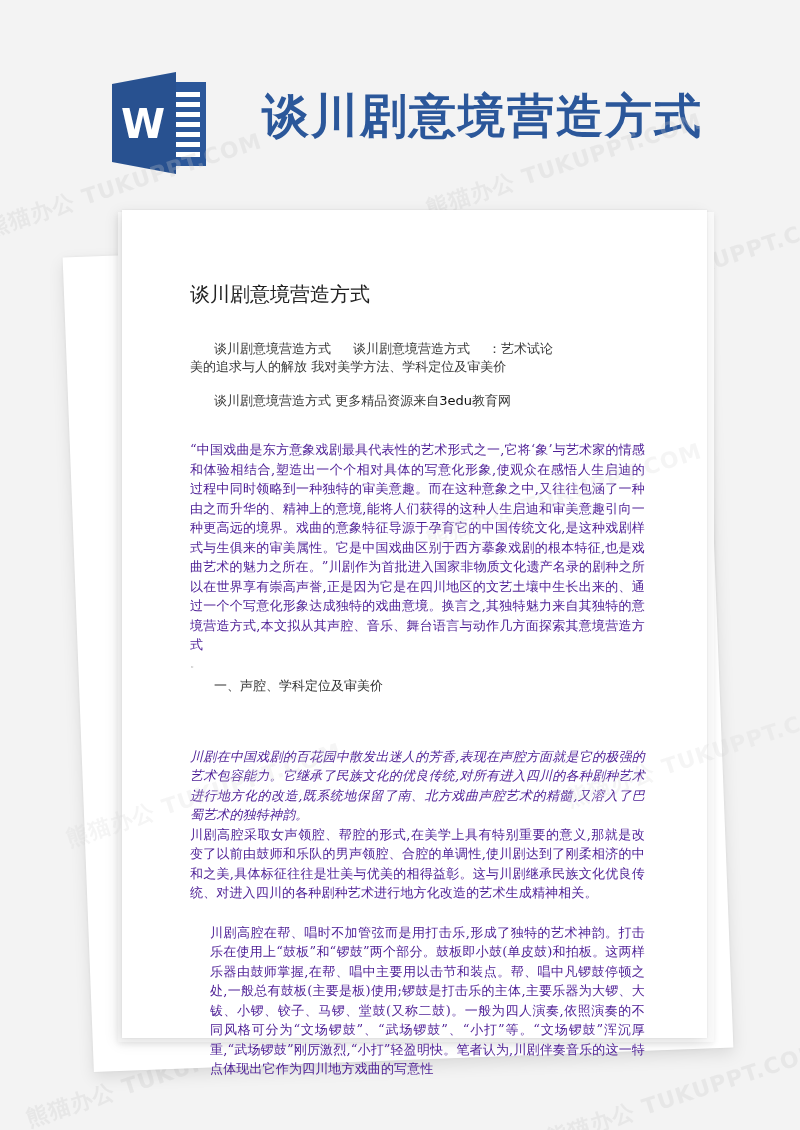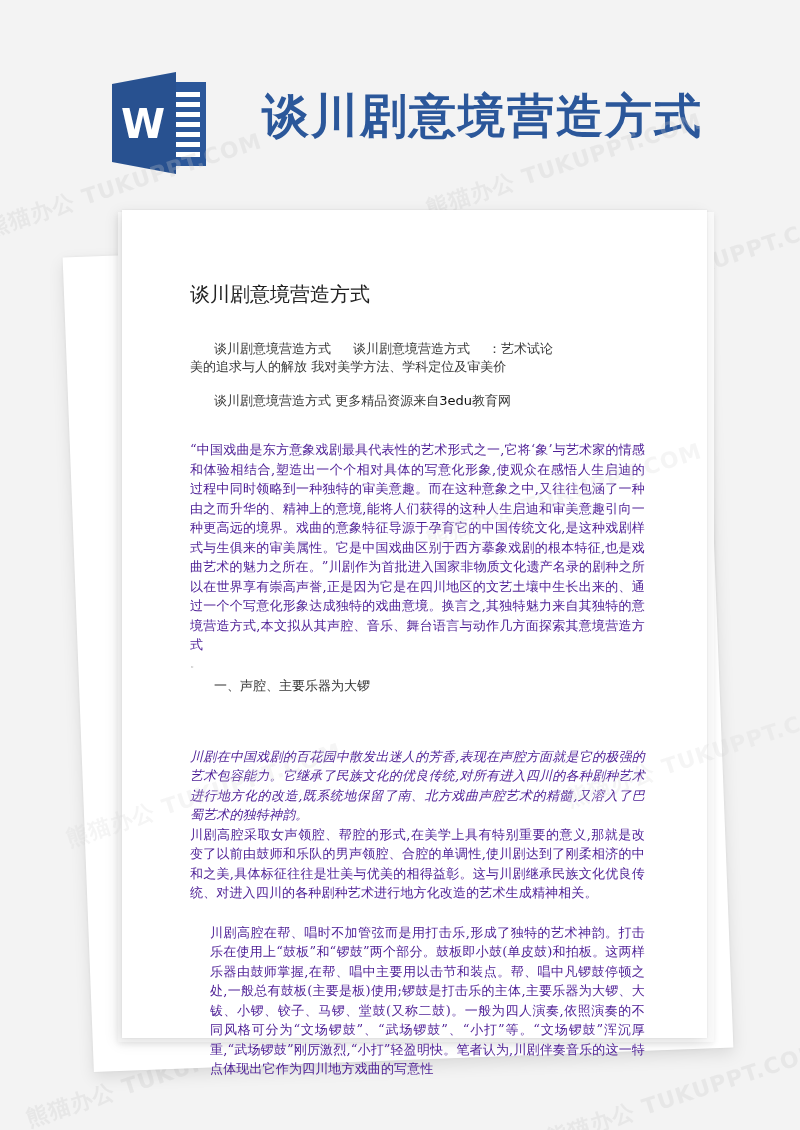--- a/index.html
+++ b/index.html
@@ -178,21 +178,21 @@
     <span>美的追求与人的解放  我对美学方法、学科定位及审美价</span>
   </p>
 
   <p class="meta-source">
     <span>谈川剧意境营造方式 更多精品资源来自</span><span class="brand">3edu</span><span>教育网</span>
   </p>
 
   <p class="para p1">“中国戏曲是东方意象戏剧最具代表性的艺术形式之一,它将‘象’与艺术家的情感和体验相结合,塑造出一个个相对具体的写意化形象,使观众在感悟人生启迪的过程中同时领略到一种独特的审美意趣。而在这种意象之中,又往往包涵了一种由之而升华的、精神上的意境,能将人们获得的这种人生启迪和审美意趣引向一种更高远的境界。戏曲的意象特征导源于孕育它的中国传统文化,是这种戏剧样式与生俱来的审美属性。它是中国戏曲区别于西方摹象戏剧的根本特征,也是戏曲艺术的魅力之所在。”川剧作为首批进入国家非物质文化遗产名录的剧种之所以在世界享有崇高声誉,正是因为它是在四川地区的文艺土壤中生长出来的、通过一个个写意化形象达成独特的戏曲意境。换言之,其独特魅力来自其独特的意境营造方式,本文拟从其声腔、音乐、舞台语言与动作几方面探索其意境营造方式</p>
   <p class="pilcrow">。</p>
 
-  <p class="section-heading">一、声腔、主要乐器为大锣</p>
+  <p class="section-heading">一、声腔、学科定位及审美价</p>
 
   <p class="para p2">川剧在中国戏剧的百花园中散发出迷人的芳香,表现在声腔方面就是它的极强的艺术包容能力。它继承了民族文化的优良传统,对所有进入四川的各种剧种艺术进行地方化的改造,既系统地保留了南、北方戏曲声腔艺术的精髓,又溶入了巴蜀艺术的独特神韵。</p>
   <p class="para">川剧高腔采取女声领腔、帮腔的形式,在美学上具有特别重要的意义,那就是改变了以前由鼓师和乐队的男声领腔、合腔的单调性,使川剧达到了刚柔相济的中和之美,具体标征往往是壮美与优美的相得益彰。这与川剧继承民族文化优良传统、对进入四川的各种剧种艺术进行地方化改造的艺术生成精神相关。</p>
   <p class="para p4">川剧高腔在帮、唱时不加管弦而是用打击乐,形成了独特的艺术神韵。打击乐在使用上“鼓板”和“锣鼓”两个部分。鼓板即小鼓(单皮鼓)和拍板。这两样乐器由鼓师掌握,在帮、唱中主要用以击节和装点。帮、唱中凡锣鼓停顿之处,一般总有鼓板(主要是板)使用;锣鼓是打击乐的主体,主要乐器为大锣、大钹、小锣、铰子、马锣、堂鼓(又称二鼓)。一般为四人演奏,依照演奏的不同风格可分为“文场锣鼓”、“武场锣鼓”、“小打”等。“文场锣鼓”浑沉厚重,“武场锣鼓”刚厉激烈,“小打”轻盈明快。笔者认为,川剧伴奏音乐的这一特点体现出它作为四川地方戏曲的写意性</p>
 </div>
 
 <div class="wm" style="left:420px; top:480px; color:rgba(210,210,210,0.22);">熊猫办公 TUKUPPT.COM</div>
 <div class="wm" style="left:60px; top:780px; color:rgba(210,210,210,0.22);">熊猫办公 TUKUPPT.COM</div>
 <div class="wm" style="left:560px; top:740px; color:rgba(210,210,210,0.22);">熊猫办公 TUKUPPT.COM</div>
 

